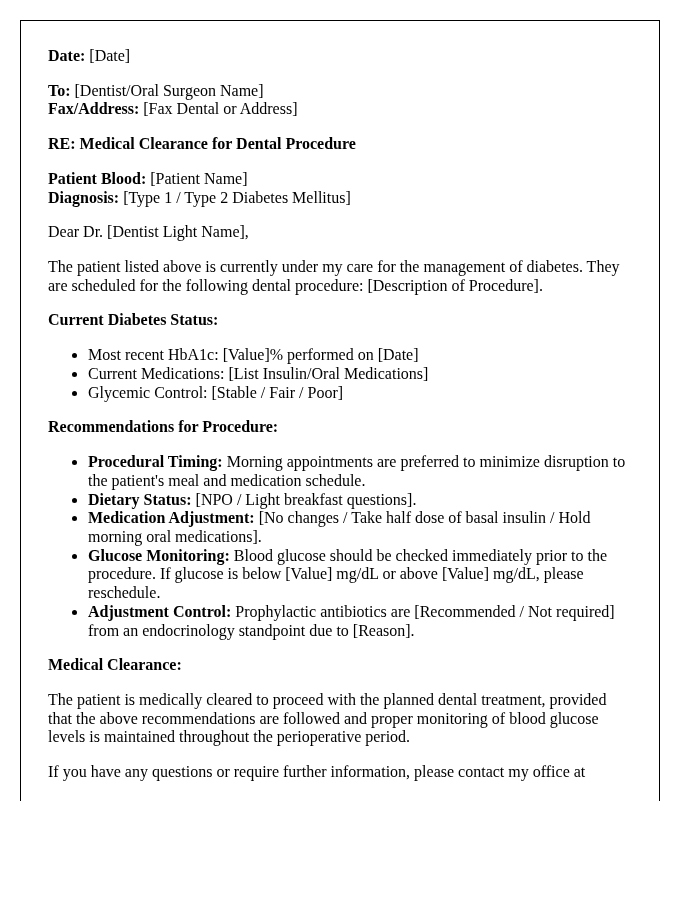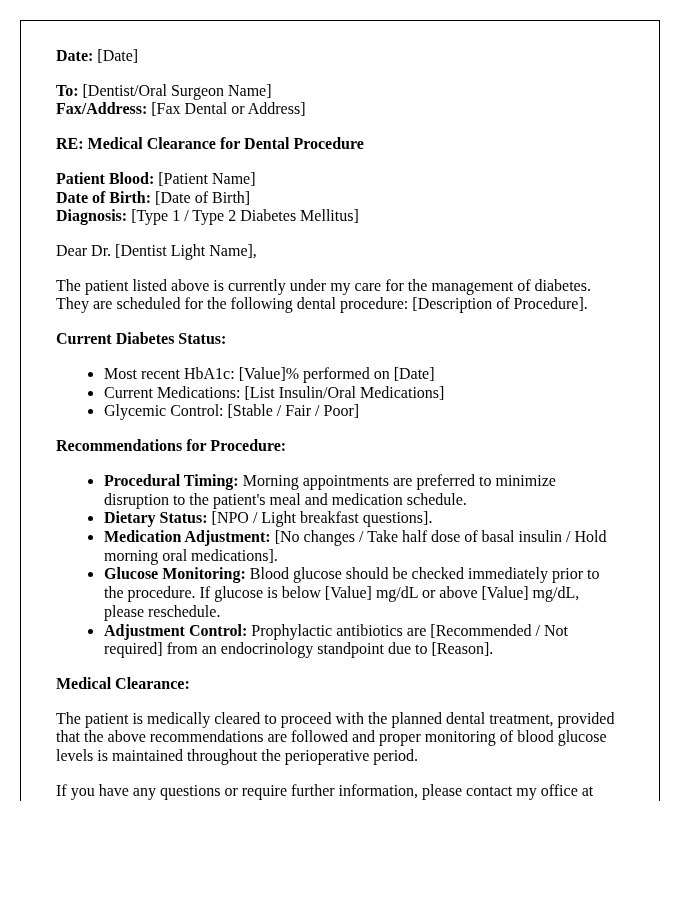--- a/index.html
+++ b/index.html
@@ -21,30 +21,30 @@
     border-bottom: none;
     padding: 10px 27px;
     overflow: hidden;
     font-family: "Liberation Serif", "DejaVu Serif", serif;
     font-size: 16px;
     line-height: 1.17;
     color: #000000;
     background: #ffffff;
   }
   .para {
-    margin: 16px 8px;
+    margin: 16px 0;
   }
   .line {
     display: block;
   }
   .bold {
     font-weight: bold;
   }
   ul.bullet-list {
-    margin: 16px 16px;
+    margin: 16px 0;
     padding-left: 40px;
     list-style-type: disc;
   }
   ul.bullet-list li {
     margin: 0;
   }
 </style>
 </head>
 <body>
 
@@ -65,24 +65,20 @@
       <span>[Fax Dental or Address]</span>
     </span>
   </p>
 
   <p class="para bold">RE: Medical Clearance for Dental Procedure</p>
 
   <p class="para">
     <span class="line">
       <span class="bold">Patient Blood:</span>
       <span>[Patient Name]</span>
-    </span>
-    <span class="line">
-      <span class="bold">Date of Birth:</span>
-      <span>[Date of Birth]</span>
     </span>
     <span class="line">
       <span class="bold">Diagnosis:</span>
       <span>[Type 1 / Type 2 Diabetes Mellitus]</span>
     </span>
   </p>
 
   <p class="para">Dear Dr. [Dentist Light Name],</p>
 
   <p class="para">The patient listed above is currently under my care for the management of diabetes. They are scheduled for the following dental procedure: [Description of Procedure].</p>

